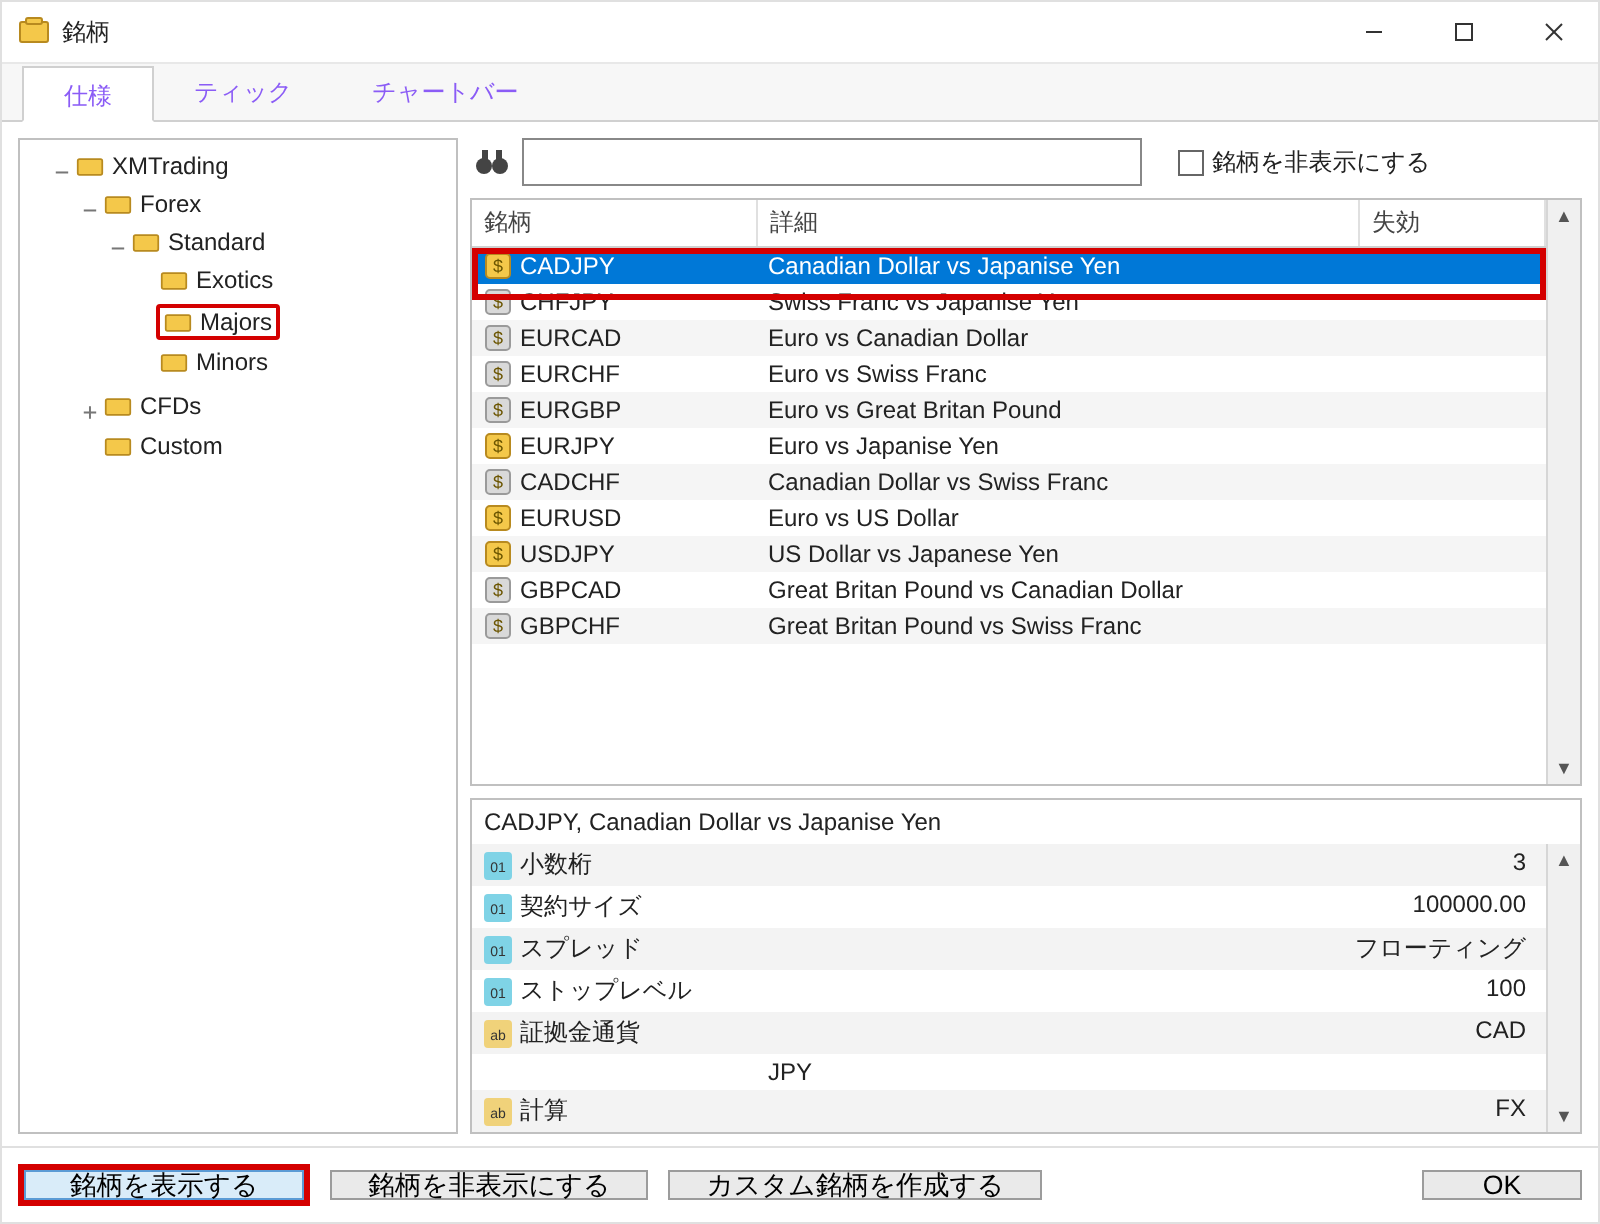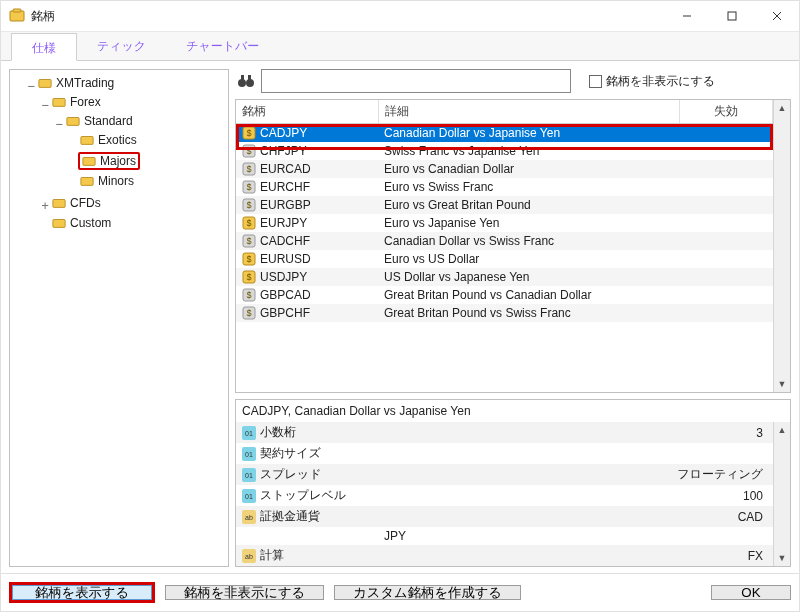--- a/index.html
+++ b/index.html
@@ -22,37 +22,37 @@
 .searchbar{display:flex;align-items:center;gap:6px;padding:0 8px 6px 2px}
 .searchbar .bino{width:18px;height:18px}
 .searchbar input{width:300px;height:20px;border:1px solid #888;padding:1px 4px}
 .chk{display:flex;align-items:center;gap:4px;margin-left:12px}
 .chkbox{width:13px;height:13px;border:1px solid #666;box-sizing:border-box}
 .tblwrap{border:1px solid #c0c0c0;flex:1;min-height:0;display:flex;flex-direction:column;position:relative}
 .hdr{display:flex;background:#fff;border-bottom:1px solid #d0d0d0;font-weight:400;color:#444}
 .hdr .cell{padding:3px 6px;border-right:1px solid #e0e0e0}
 .c1{width:130px}
 .c2{flex:1}
-.c3{width:80px;text-align:center}
+.c3{width:80px;text-align:left}
 .rows{flex:1;overflow:hidden;position:relative}
 .row{display:flex;align-items:center}
 .row.sel{background:#0078d7;color:#fff}
 .row:not(.sel):nth-child(even){background:#f5f5f5}
 .row .cell{padding:2px 6px;overflow:hidden;text-overflow:ellipsis;white-space:nowrap}
 .row .c1{display:flex;align-items:center;gap:4px}
 .symicon{width:14px;height:14px;flex:0 0 14px}
 .red-outline{position:absolute;border:3px solid #d40000;pointer-events:none}
 .scroll{width:16px;background:#f0f0f0;border-left:1px solid #d6d6d6;display:flex;flex-direction:column;align-items:center}
 .scroll .arrow{height:16px;display:flex;align-items:center;justify-content:center;color:#555;font-size:9px}
 .scroll .track{flex:1}
 .detail{border:1px solid #c0c0c0;margin-top:6px;display:flex;flex-direction:column;max-height:210px}
 .detail-head{font-weight:400;padding:4px 6px;background:#fff}
 .detail-rows{overflow:hidden;flex:1;display:flex}
 .detail-list{flex:1}
-.drow{display:flex;align-items:center}
+.drow{display:flex;}
 .drow:nth-child(odd){background:#f3f3f3}
 .drow .dlbl{flex:1;display:flex;align-items:center;gap:4px;padding:2px 6px}
 .drow .dval{width:160px;text-align:right;padding:2px 10px}
 .dicon{width:14px;height:14px}
 .footer{display:flex;gap:10px;padding:8px;border-top:1px solid #e0e0e0;align-items:center}
 .btn{height:15px;padding:0 18px;border:1px solid #9c9c9c;background:#eaeaea;display:flex;align-items:center;justify-content:center;min-width:140px}
 .btn.primary{background:#d9ecf9;border-color:#5b9bd5}
 .btn.ok{min-width:80px;margin-left:auto}
 .redwrap{border:3px solid #d40000;display:inline-flex}
 .withscroll{display:flex;flex:1;min-height:0}
@@ -327,20 +327,21 @@
                 <div class="dval">3</div>
               </div>
               <div class="drow">
                 <div class="dlbl">
                   <svg class="dicon" viewBox="0 0 14 14">
                     <rect x="0" y="0" width="14" height="14" rx="2" fill="#7fd3e6"></rect>
                     <text x="7" y="10" font-size="7" text-anchor="middle" fill="#333">01</text>
                   </svg>
                   <span>契約サイズ</span>
                 </div>
+                <div class="dval">100000.00</div>
               </div>
               <div class="drow">
                 <div class="dlbl">
                   <svg class="dicon" viewBox="0 0 14 14">
                     <rect x="0" y="0" width="14" height="14" rx="2" fill="#7fd3e6"></rect>
                     <text x="7" y="10" font-size="7" text-anchor="middle" fill="#333">01</text>
                   </svg>
                   <span>スプレッド</span>
                 </div>
                 <div class="dval">フローティング</div>

